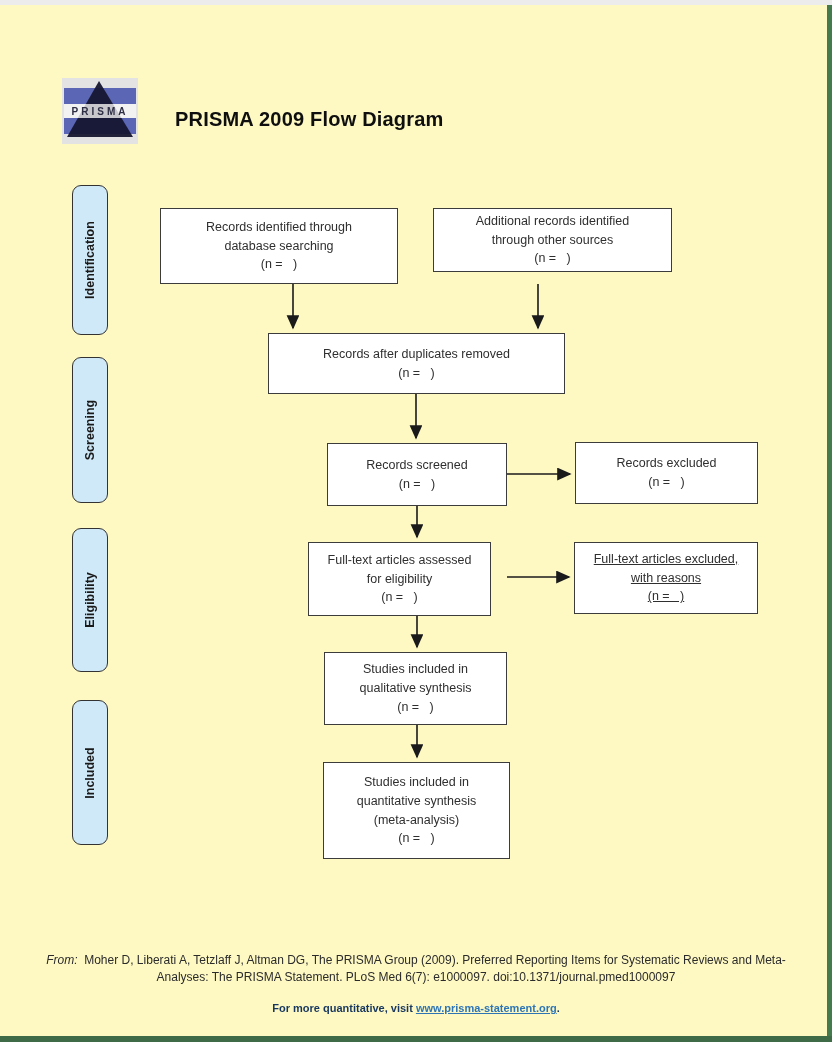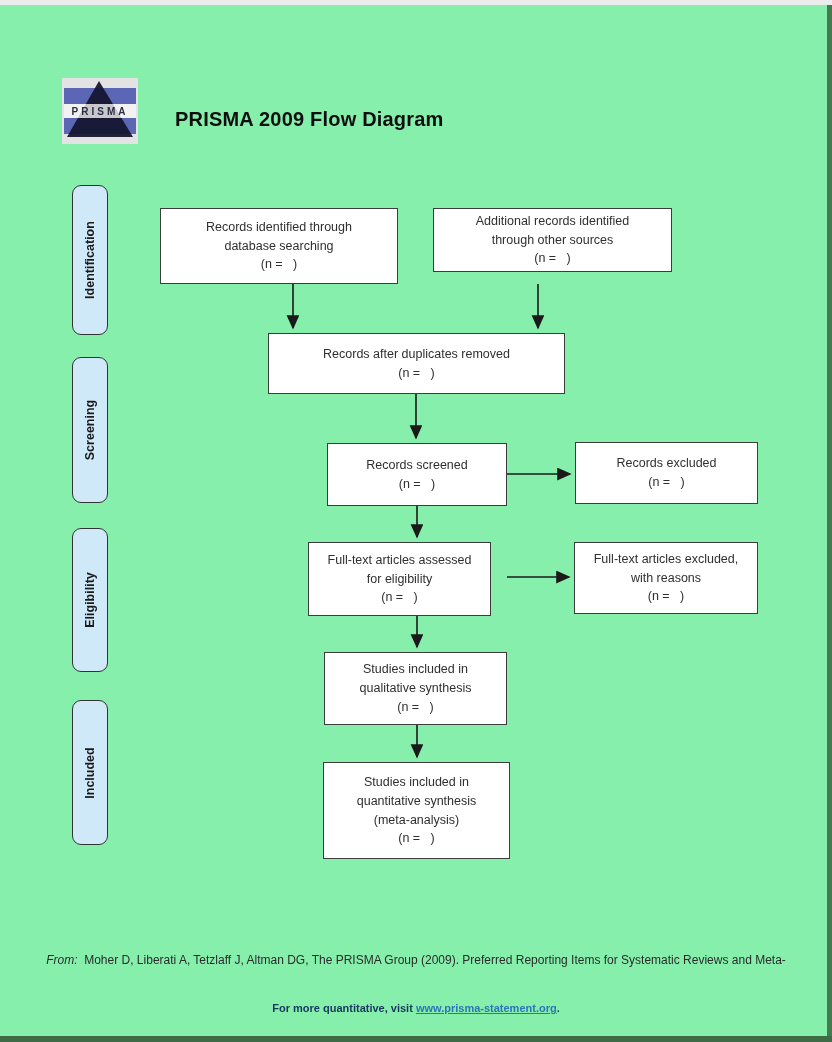--- a/index.html
+++ b/index.html
@@ -1,19 +1,19 @@
 <!DOCTYPE html>
 <html><head>
 <meta charset="utf-8">
 <style>
   html,body{margin:0;padding:0;background:#ffffff;}
   .page{
     position:relative;
     width:832px;height:1042px;
-    background:#86efac;
+    background:#fef9c3;
     font-family:"Liberation Sans","DejaVu Sans",sans-serif;
     overflow:hidden;
   }
   .top-strip{position:absolute;top:0;left:0;width:832px;height:5px;background:#ececec;}
   .right-strip{position:absolute;top:5px;right:0;width:5px;height:1037px;background:#447a4e;}
   .bottom-strip{position:absolute;bottom:0;left:0;width:832px;height:6px;background:#3f6b47;}
 
   .logo{position:absolute;left:62px;top:78px;width:76px;height:66px;}
   .title{
     position:absolute;left:175px;top:108px;
@@ -43,21 +43,21 @@
     font-size:12.5px;line-height:1.5;color:#2f2f2f;
     white-space:pre-line;
     padding:2px 6px;
   }
   .b-identified{left:160px;top:208px;width:238px;height:76px;}
   .b-additional{left:433px;top:208px;width:239px;height:64px;}
   .b-duplicates{left:268px;top:333px;width:297px;height:61px;}
   .b-screened{left:327px;top:443px;width:180px;height:63px;}
   .b-excluded{left:575px;top:442px;width:183px;height:62px;}
   .b-fulltext{left:308px;top:542px;width:183px;height:74px;}
-  .b-ft-excluded{left:574px;top:542px;width:184px;height:72px;}
+  .b-ft-excluded{left:574px;top:542px;width:184px;height:72px;text-decoration:underline;}
   .b-qualitative{left:324px;top:652px;width:183px;height:73px;}
   .b-quantitative{left:323px;top:762px;width:187px;height:97px;}
 
   .arrows{position:absolute;left:0;top:0;pointer-events:none;}
   .arrows line{stroke:#1a1a1a;stroke-width:1.6;}
 
   .citation{
     position:absolute;left:40px;top:952px;width:752px;
     text-align:center;font-size:12px;line-height:1.4;color:#2b2b2b;
   }
@@ -138,19 +138,20 @@
     <line x1="507" y1="474" x2="570" y2="474" marker-end="url(#ah)"></line>
     <line x1="417" y1="506" x2="417" y2="537" marker-end="url(#ah)"></line>
     <line x1="507" y1="577" x2="569" y2="577" marker-end="url(#ah)"></line>
     <line x1="417" y1="616" x2="417" y2="647" marker-end="url(#ah)"></line>
     <line x1="417" y1="725" x2="417" y2="757" marker-end="url(#ah)"></line>
   </svg>
 
   <div class="citation">
     <span class="from">From:&nbsp; </span>
     <span>Moher D, Liberati A, Tetzlaff J, Altman DG, The PRISMA Group (2009). Preferred Reporting Items for Systematic Reviews and Meta-</span><br>
+    <span>Analyses: The PRISMA Statement. PLoS Med 6(7): e1000097. doi:10.1371/journal.pmed1000097</span>
   </div>
 
   <div class="info-line">
     <span>For more quantitative, visit </span><a>www.prisma-statement.org</a><span>.</span>
   </div>
 
 </div>
 
 </body></html>

